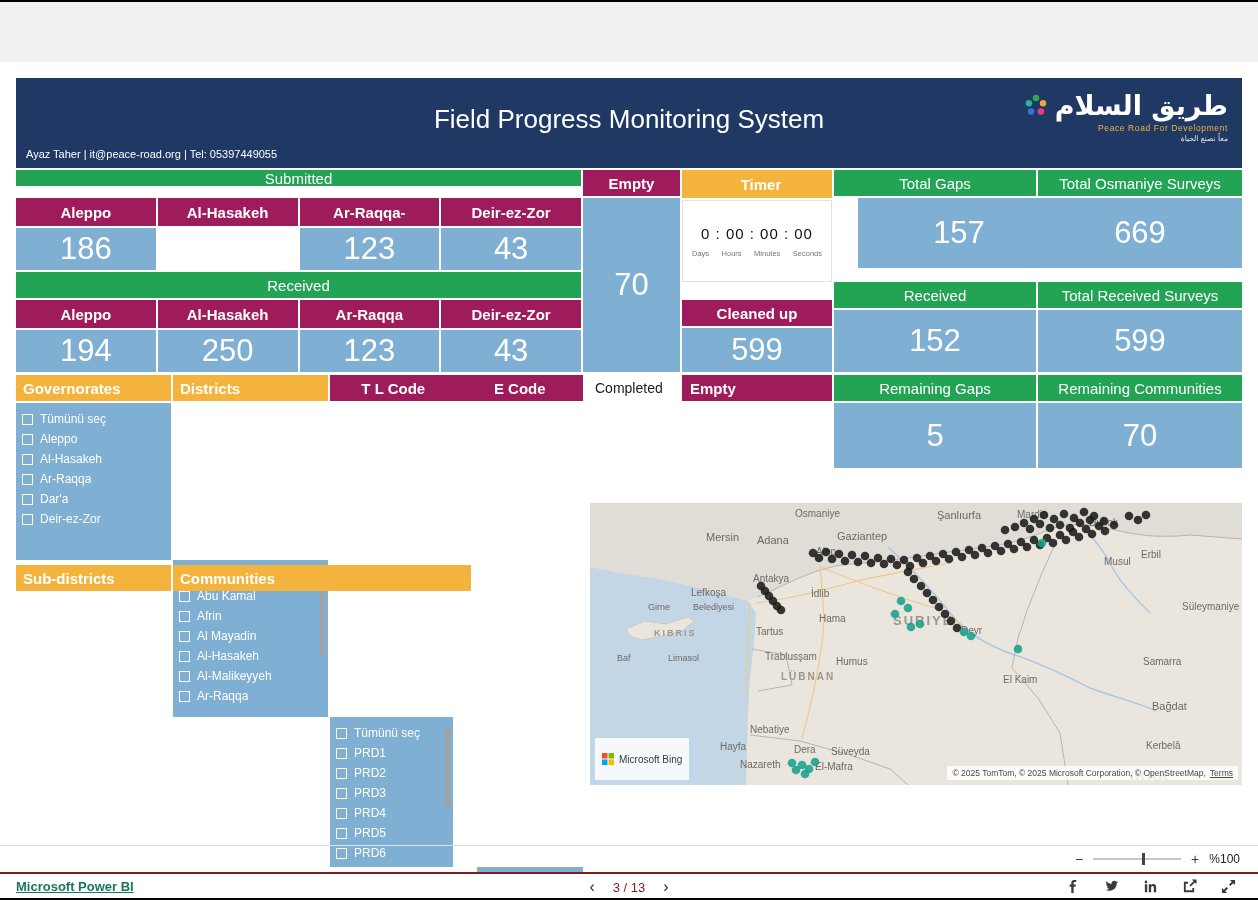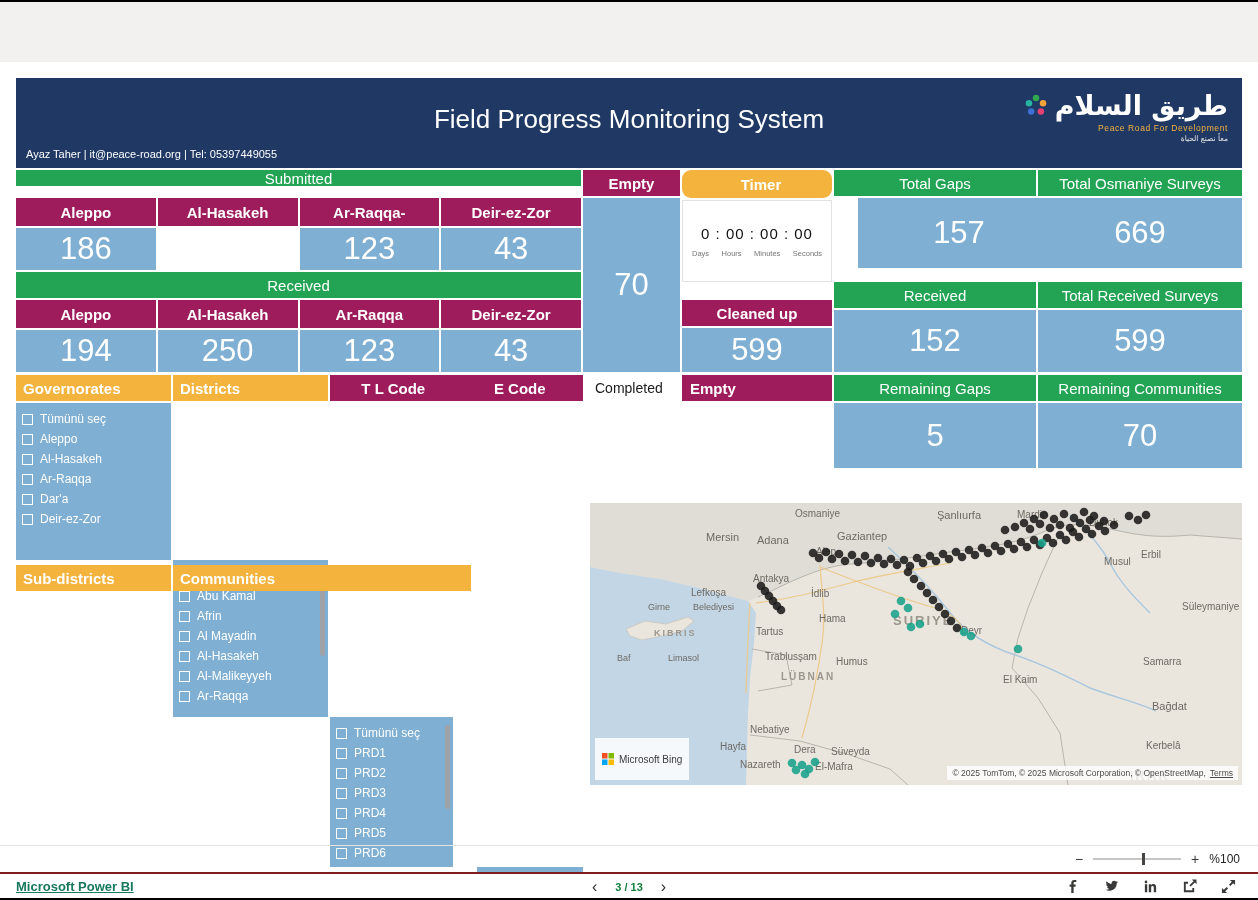--- a/index.html
+++ b/index.html
@@ -13,21 +13,21 @@
   .contact{position:absolute;left:10px;bottom:8px;color:#fff;font-size:11px;}
   .logo{position:absolute;right:14px;top:12px;text-align:right;color:#fff;}
   .logo-row{display:flex;align-items:center;justify-content:flex-end;gap:6px;}
   .logo-ar{font-size:27px;font-weight:700;font-family:"DejaVu Sans",sans-serif;}
   .logo-en{font-size:8.5px;color:#f3b33d;letter-spacing:.6px;margin-top:2px;}
   .logo-tag{font-size:7.5px;color:#e8e8e8;margin-top:1px;font-family:"DejaVu Sans",sans-serif;}
   .hdr{display:flex;align-items:center;justify-content:center;color:#fff;font-size:15px;}
   .hdr.green{background:#23a455;}
   .hdr.magenta{background:#9e1c5c;font-weight:600;}
   .hdr.orange{background:#f3b33d;font-weight:700;justify-content:flex-start;padding-left:7px;}
-  .hdr.center{justify-content:center;padding-left:8px;border-radius:9px;}
+  .hdr.center{justify-content:center;padding-left:8px;}
   .hdr.left{justify-content:flex-start;padding-left:8px;}
   .hdr.plain{background:#fff;color:#1a1a1a;font-weight:400;font-size:14px;justify-content:flex-start;padding-left:5px;}
   .hdr .half{flex:1;text-align:center;}
   .val{background:#7fafd2;color:#fff;display:flex;align-items:center;justify-content:center;font-size:31px;}
   .cols{display:flex;gap:2px;}
   .gcol{flex:1;display:flex;flex-direction:column;gap:2px;}
   .gcol .gh{height:28px;background:#9e1c5c;color:#fff;font-weight:600;font-size:15px;display:flex;align-items:center;justify-content:center;}
   .gcol .gv{flex:1;background:#7fafd2;color:#fff;font-size:31px;display:flex;align-items:center;justify-content:center;}
   .list{background:#7fafd2;padding:6px 0 0 6px;overflow:hidden;position:relative;}
   .chk-row{display:flex;align-items:center;height:20px;cursor:pointer;}
@@ -47,21 +47,21 @@
   .attr .terms{text-decoration:underline;margin-left:4px;cursor:pointer;}
   .rule{left:0;width:1258px;height:1px;background:#e4e2e0;}
   .zoombar{top:848px;right:18px;height:22px;display:flex;align-items:center;gap:10px;color:#3b3a39;font-size:14px;}
   .ztrack{width:88px;height:2px;background:#c8c6c4;position:relative;cursor:pointer;}
   .zthumb{position:absolute;left:55%;top:-5px;width:3px;height:12px;background:#464442;}
   .zlevel{font-size:12px;color:#252423;}
   .footer{left:0;top:872px;width:1258px;height:26px;border-top:2px solid #7f1d1d;background:#fff;}
   .brand{position:absolute;left:16px;top:5px;font-size:13px;font-weight:700;color:#17785e;text-decoration:underline;cursor:pointer;}
   .pagenav{position:absolute;left:50%;top:4px;transform:translateX(-50%);display:flex;align-items:center;gap:18px;}
   .chev{font-size:16px;color:#323130;cursor:pointer;}
-  .pagelab{font-size:11px;font-weight:700;color:#15803d;}
+  .pagelab{font-size:13px;font-weight:400;color:#7f1d1d;}
   .social{position:absolute;right:22px;top:5px;display:flex;gap:24px;align-items:center;}
   .social svg{width:15px;height:15px;fill:#3b3a39;cursor:pointer;}
 </style>
 </head>
 <body>
 
 <div class="stage">
   <div class="abs edge" style="top:0;"></div>
   <div class="abs top-strip"></div>
 

